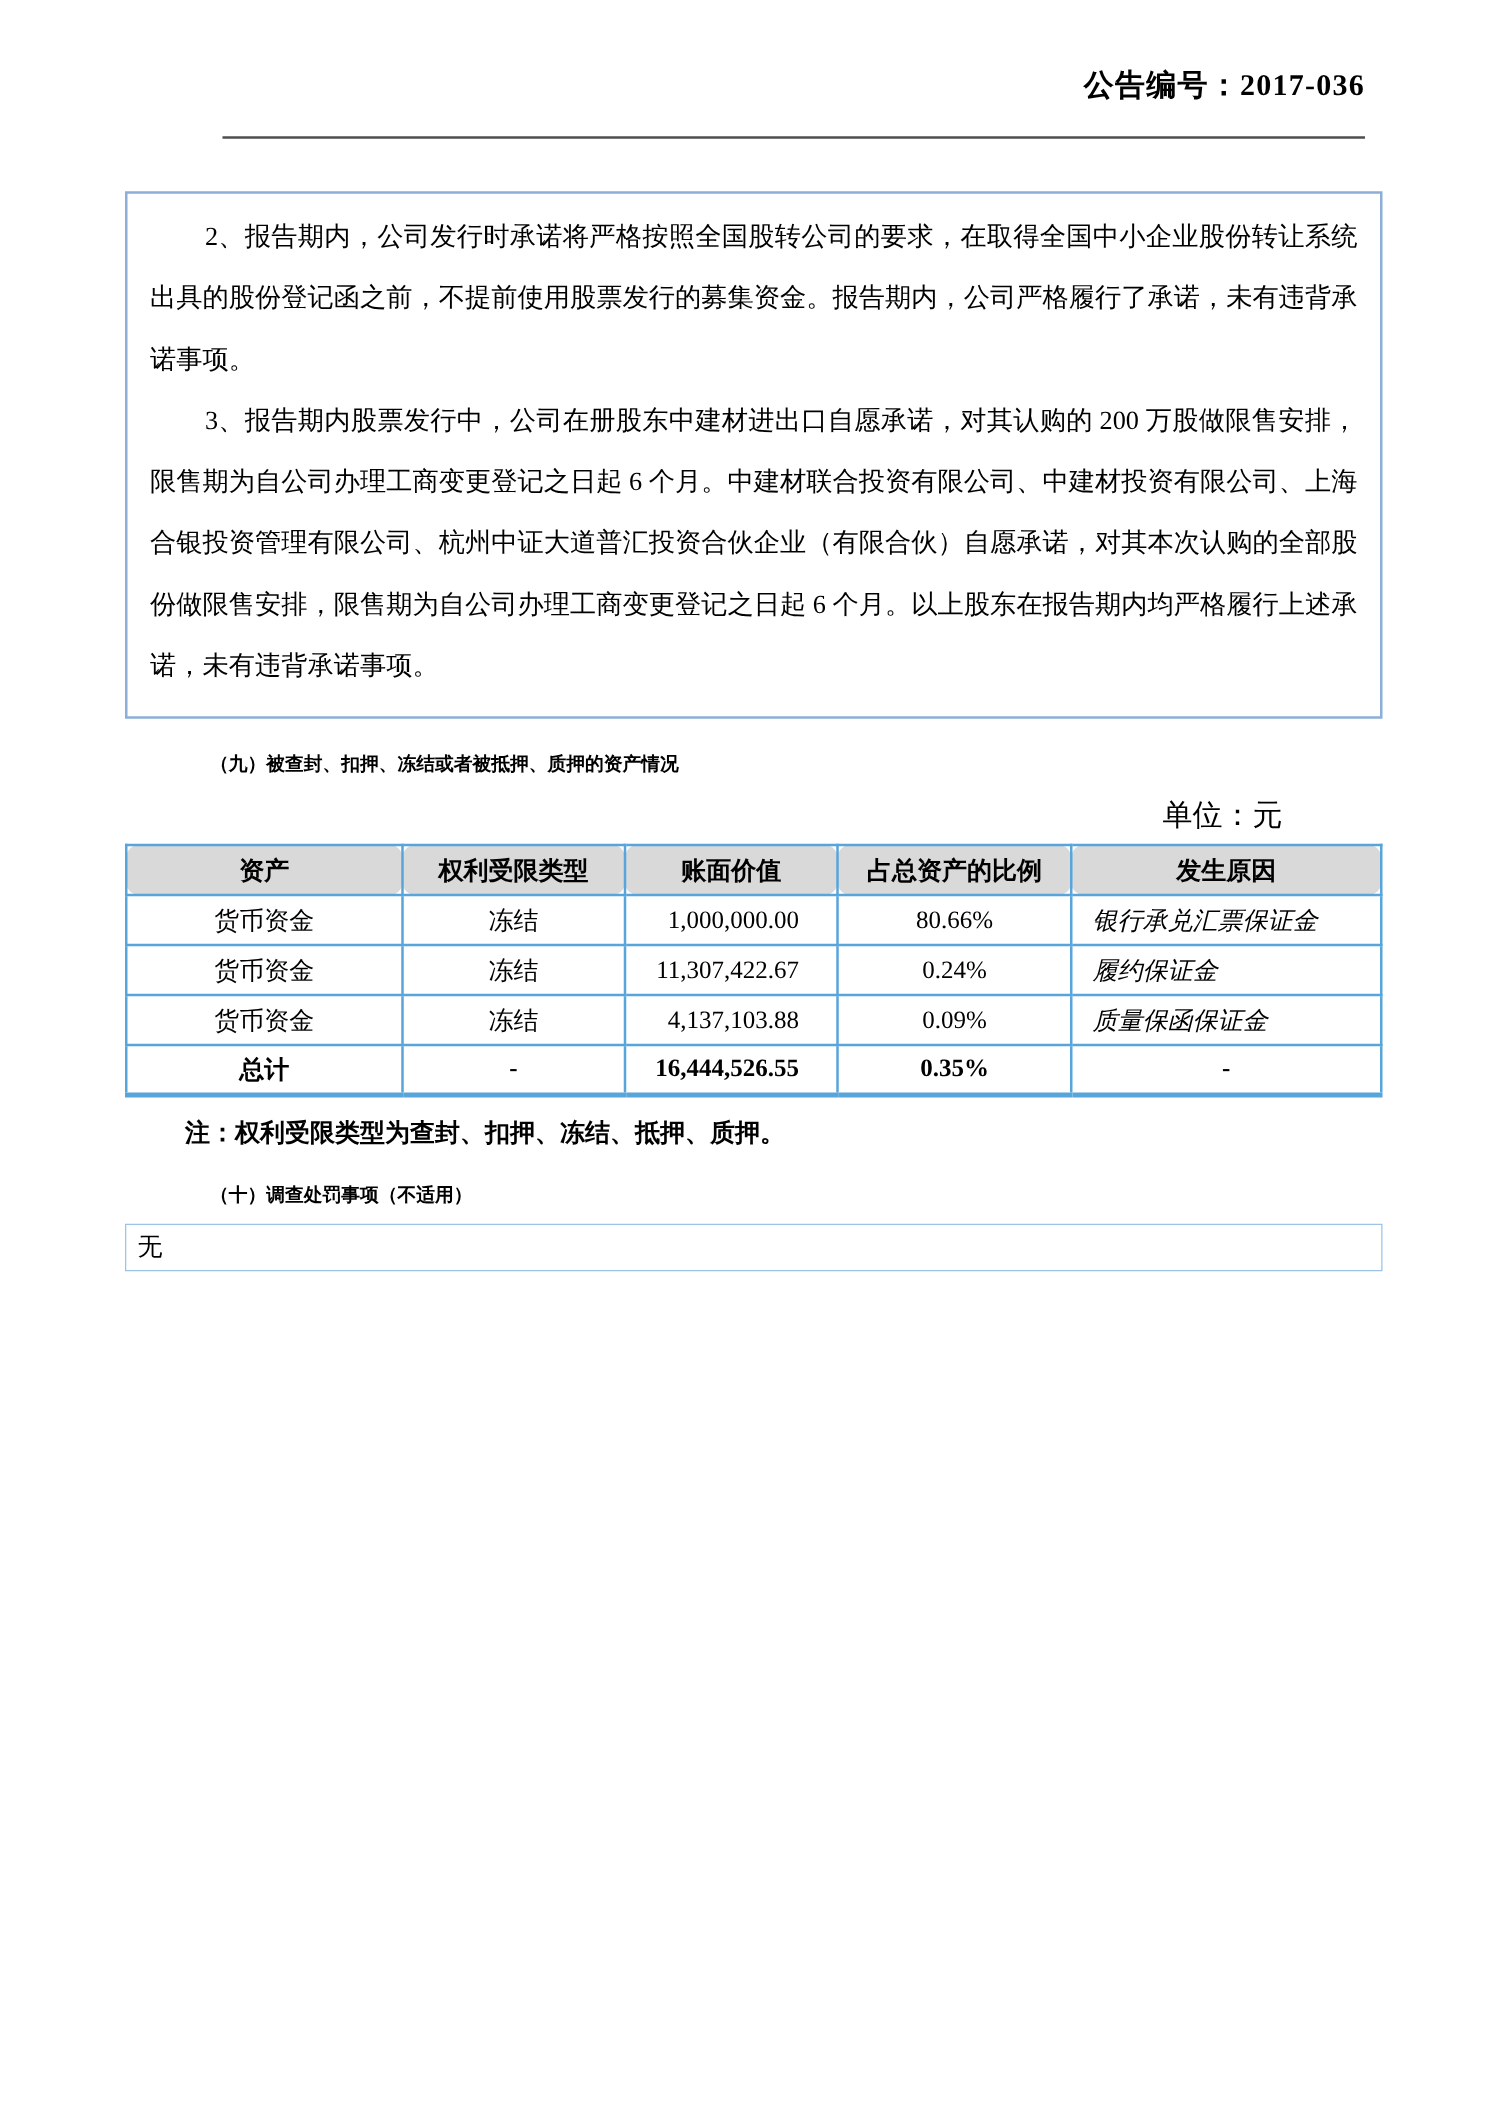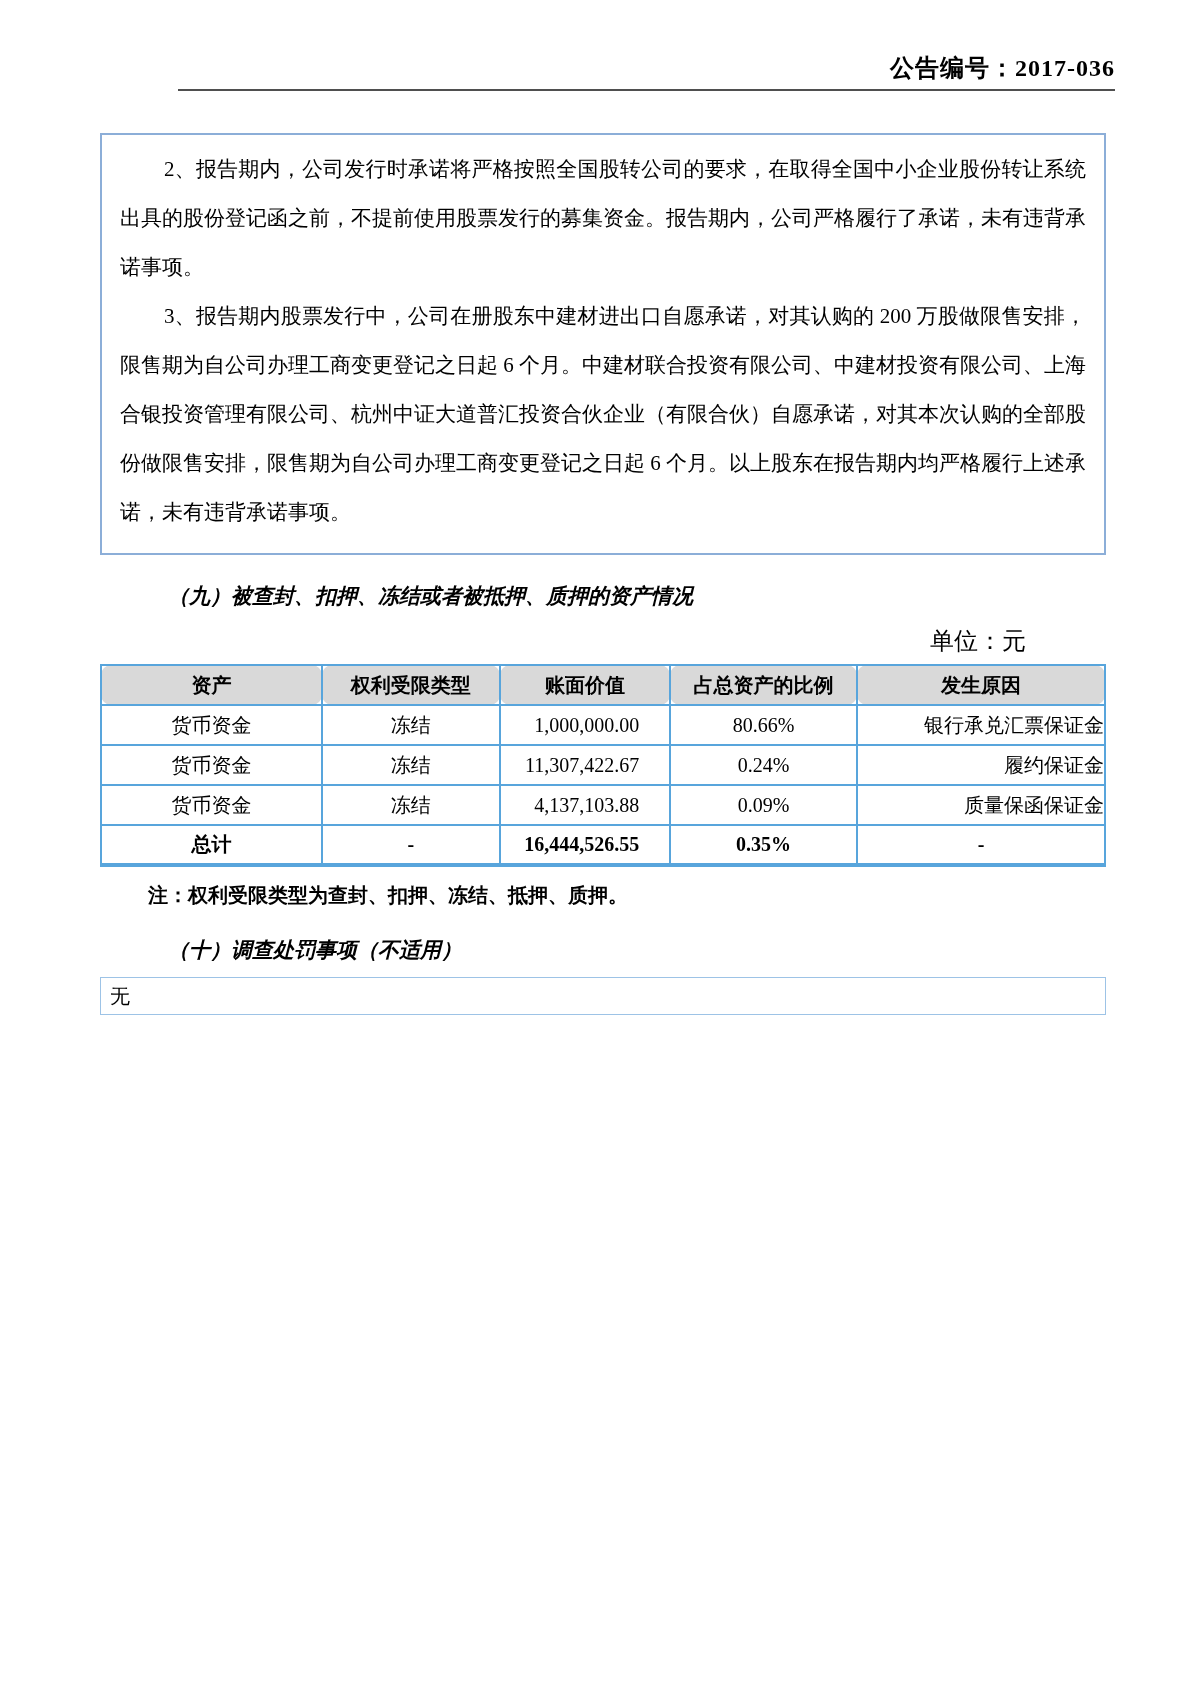--- a/index.html
+++ b/index.html
@@ -5,45 +5,44 @@
   * { box-sizing: border-box; margin: 0; padding: 0; }
   html, body { background: #ffffff; }
   body {
     width: 1200px;
     height: 1696px;
     position: relative;
     font-family: "Liberation Serif", "DejaVu Serif", serif;
     color: #000000;
   }
   .doc-header {
-    margin: 52px 85px 0 178px;
-    padding-bottom: 5px;
+    margin: 52px 108px 0 178px;
+    padding-bottom: 25px;
     border-bottom: 2px solid var(--rule-color, #4f4f4f);
     text-align: right;
     font-size: 24px;
     font-weight: bold;
     letter-spacing: 1px;
   }
   .content { margin: 0 94px 0 100px; }
   .commit-box {
     margin-top: 42px;
     border: 2px solid var(--box-border, #8caed8);
     padding: 10px 18px 16px 18px;
   }
   .commit-box p {
     font-size: 21px;
     line-height: 49px;
     text-indent: 44px;
     text-align: justify;
   }
   .sec-title {
     margin: 27px 0 0 68px;
-    font-size: 21px;
+    font-size: 15px;
     font-weight: bold;
-    font-style: italic;
   }
   .unit-label {
     margin: 15px 80px 7px 0;
     text-align: right;
     font-size: 24px;
   }
   table.assets {
     width: 100%;
     border-collapse: collapse;
     font-size: 20px;
@@ -54,21 +53,21 @@
     vertical-align: middle;
   }
   table.assets th {
     background: var(--header-bg, #d9d9d9);
     font-weight: bold;
     text-align: center;
     border-radius: 10px;
   }
   table.assets td.c { text-align: center; }
   table.assets td.r { text-align: right; padding-right: 30px; }
-  table.assets td.l { text-align: right; padding-left: 16px; }
+  table.assets td.l { text-align: left; padding-left: 16px; font-style: italic; }
   table.assets tr.total td { font-weight: bold; border-bottom-width: 4px; }
   .table-note {
     margin: 15px 0 0 48px;
     font-size: 20px;
     font-weight: bold;
   }
   .empty-box {
     margin-top: 13px;
     border: 1px solid var(--light-box-border, #9dc3e6);
     height: 38px;

